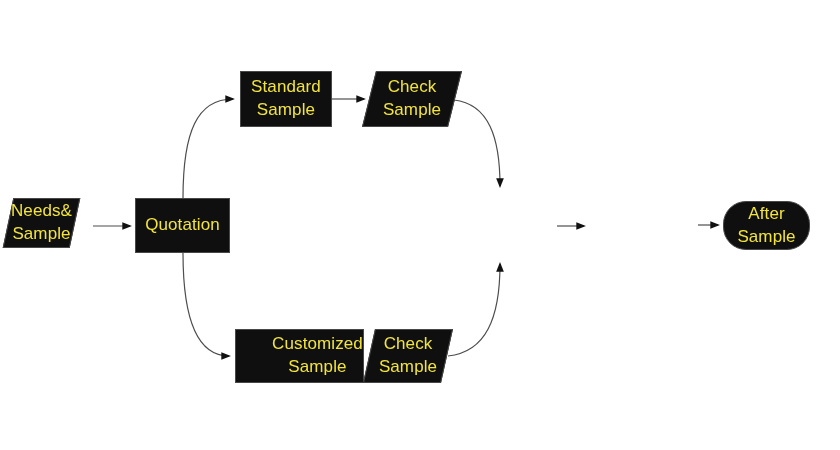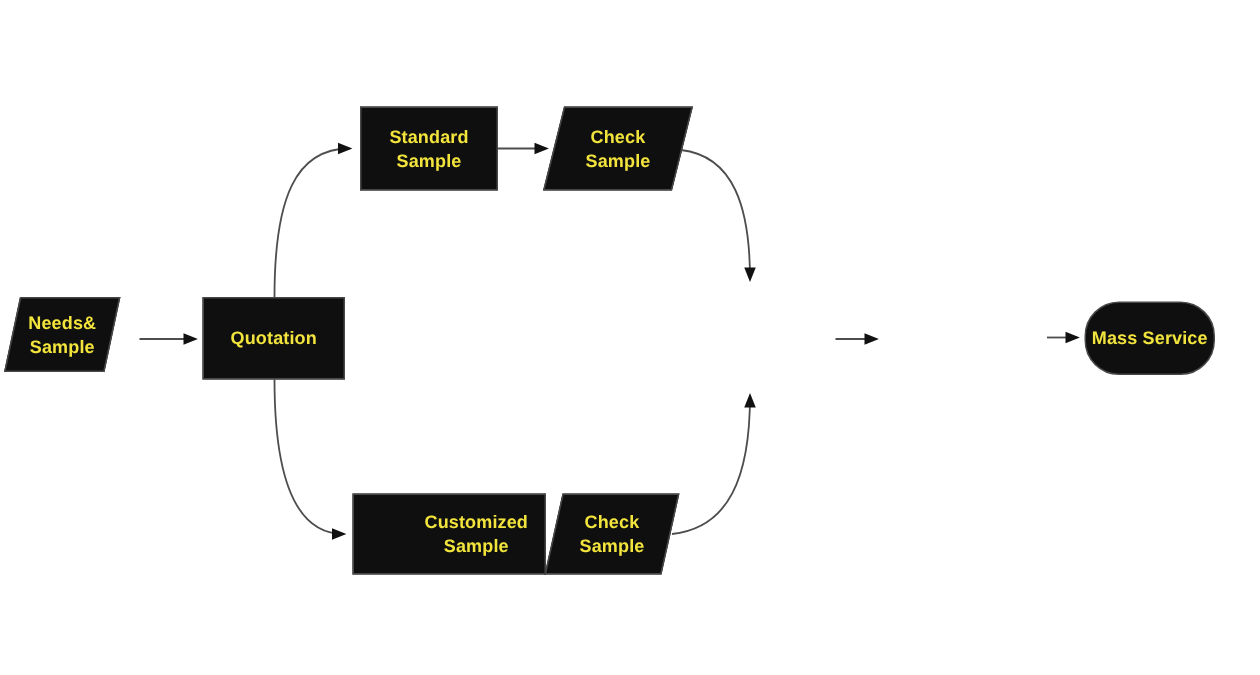--- a/index.html
+++ b/index.html
@@ -28,22 +28,22 @@
     position: absolute;
     inset: 0;
     background: #0f0f0f;
     border: 1px solid #484848;
     box-sizing: border-box;
   }
   .node .label {
     position: relative;
     z-index: 1;
     color: #f2e43c;
-    font-weight: bold;
-    font-size: 12px;
+    font-weight: normal;
+    font-size: 17px;
     line-height: 1.35;
     white-space: pre-line;
     letter-spacing: 0.1px;
   }
   
   .n-needs          { left: 8px;  top: 198px; width: 67px;  height: 50px; }
   .n-needs .shape   { transform: skewX(-12deg); }
   .n-quotation      { left: 135px; top: 198px; width: 95px;  height: 55px; }
   .n-standard       { left: 240px; top: 71px;  width: 92px;  height: 56px; }
   .n-checktop       { left: 369px; top: 71px;  width: 86px;  height: 56px; }
@@ -113,16 +113,16 @@
   <div class="node n-checkbot">
     <div class="shape"></div>
     <span class="label">Check
 Sample</span>
   </div>
 
 
 
   <div class="node n-after">
     <div class="shape"></div>
-    <span class="label">Mass Service</span>
+    <span class="label">After Sample</span>
   </div>
 
 </div>
 
 </body></html>

